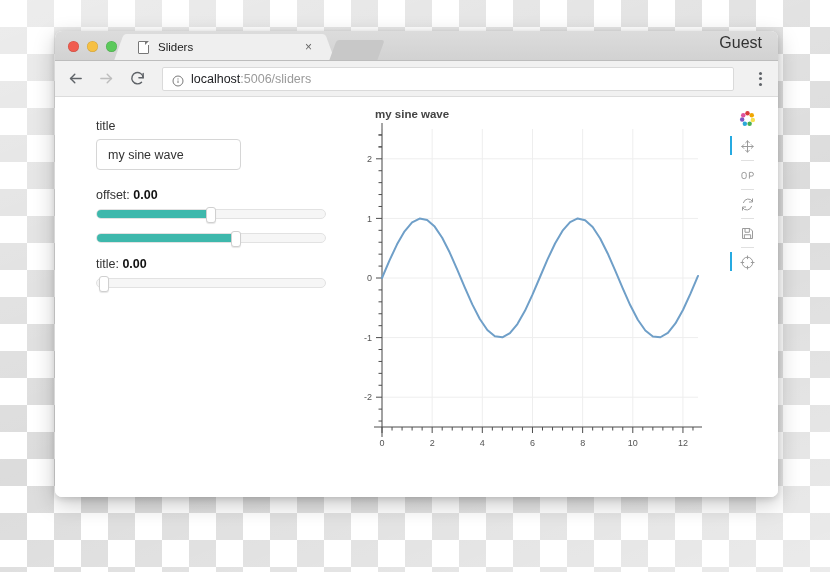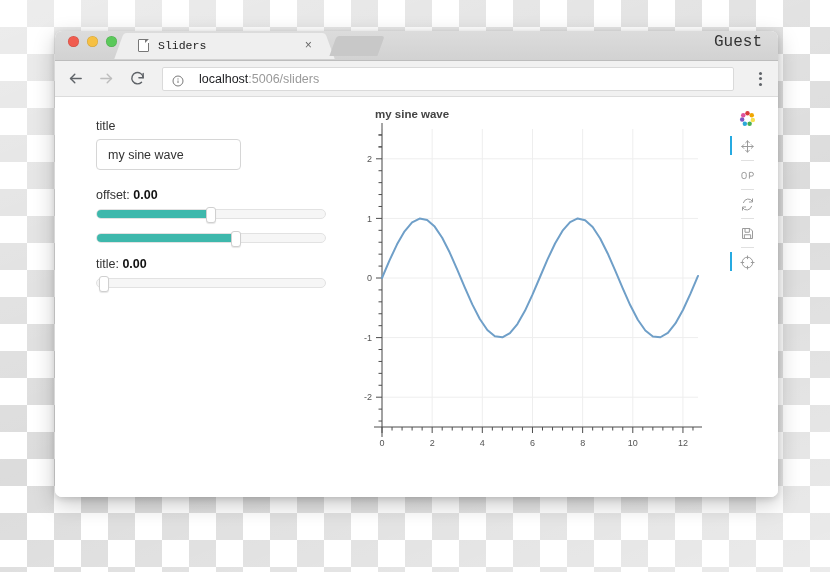--- a/index.html
+++ b/index.html
@@ -42,22 +42,21 @@
     overflow: hidden;
   }
 
   
   .tabbar {
     position: relative;
     height: 30px;
     background: linear-gradient(#dcdcdc, #d2d2d2);
     border-bottom: 1px solid #bdbdbd;
     display: flex;
-    align-items: center;
-    font-family: Liberation Mono, monospace;
+    align-items: flex-end;
   }
   .traffic {
     display: flex;
     align-items: center;
     gap: 8px;
     padding: 0 9px 8px 13px;
   }
   .light { width: 11px; height: 11px; border-radius: 50%; display:block; }
   .light.red    { background: #f05c4f; box-shadow: inset 0 0 0 .5px rgba(0,0,0,.15); }
   .light.yellow { background: #f6c043; box-shadow: inset 0 0 0 .5px rgba(0,0,0,.15); }
@@ -149,21 +148,21 @@
 
   .omnibox {
     flex: 1 1 auto;
     height: 24px;
     background: #fff;
     border: 1px solid #dadada;
     border-radius: 2px;
     display: flex;
     align-items: center;
     padding: 0 9px;
-    gap: 15px;
+    gap: 7px;
     margin-left: 2px;
   }
   .info-icon { width: 12px; height: 12px; flex: 0 0 auto; color: #7a7a7a; }
   .url-text { font-size: 12.5px; color: #9a9a9a; white-space: nowrap; }
   .url-text .host { color: #202124; }
 
   .menu-dots {
     width: 16px; height: 20px;
     display: flex; flex-direction: column;
     align-items: center; justify-content: center;

